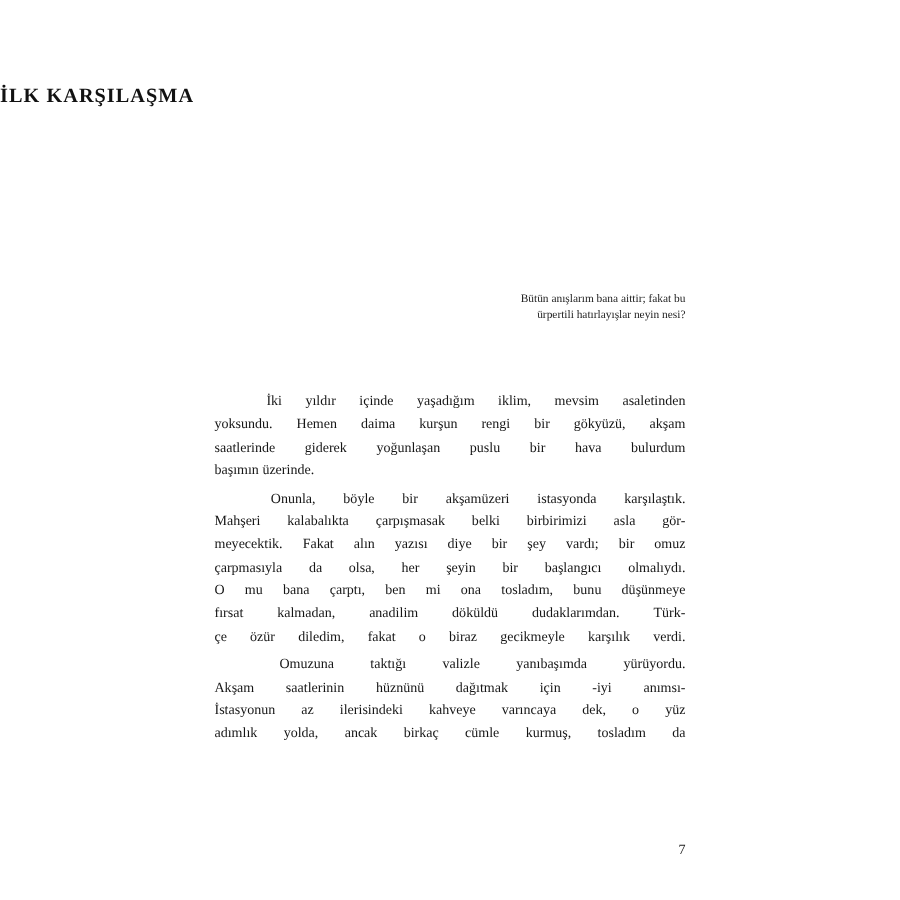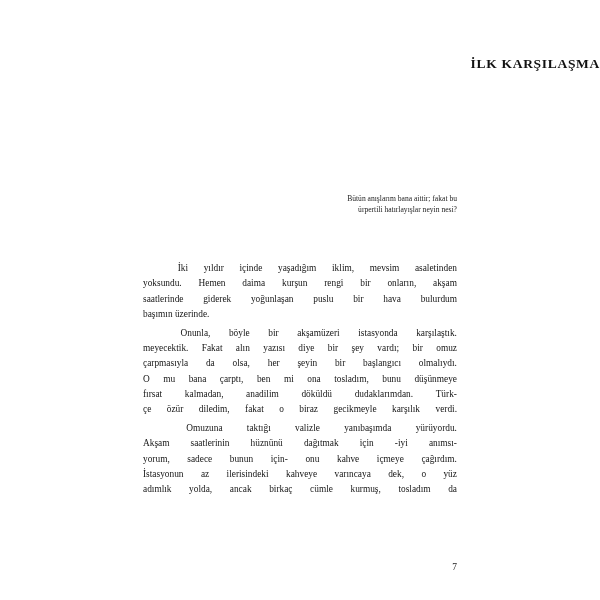--- a/index.html
+++ b/index.html
@@ -19,21 +19,21 @@
     color: #1a1a1a;
     -webkit-font-smoothing: antialiased;
   }
 
   
   .chapter-title {
     position: absolute;
     top: 47px;
     left: 0;
     width: 600px;
-    text-align: right;
+    text-align: left;
     font-size: 13.5px;
     font-weight: bold;
     letter-spacing: 0.7px;
     color: #121212;
     line-height: 1.2;
   }
 
   
   .epigraph {
     position: absolute;
@@ -120,21 +120,21 @@
           <span>mevsim</span>
           <span>asaletinden</span>
         </span>
         <span class="ln j">
           <span>yoksundu.</span>
           <span>Hemen</span>
           <span>daima</span>
           <span>kurşun</span>
           <span>rengi</span>
           <span>bir</span>
-          <span>onların,</span>
+          <span>gökyüzü,</span>
           <span>akşam</span>
         </span>
         <span class="ln j">
           <span>saatlerinde</span>
           <span>giderek</span>
           <span>yoğunlaşan</span>
           <span>puslu</span>
           <span>bir</span>
           <span>hava</span>
           <span>bulurdum</span>
@@ -143,20 +143,29 @@
       </p>
     <p class="para">
         <span class="ln j">
           <span class="indent"></span>
           <span>Onunla,</span>
           <span>böyle</span>
           <span>bir</span>
           <span>akşamüzeri</span>
           <span>istasyonda</span>
           <span>karşılaştık.</span>
+        </span>
+        <span class="ln j">
+          <span>Mahşeri</span>
+          <span>kalabalıkta</span>
+          <span>çarpışmasak</span>
+          <span>belki</span>
+          <span>birbirimizi</span>
+          <span>asla</span>
+          <span>gör-</span>
         </span>
         <span class="ln j">
           <span>meyecektik.</span>
           <span>Fakat</span>
           <span>alın</span>
           <span>yazısı</span>
           <span>diye</span>
           <span>bir</span>
           <span>şey</span>
           <span>vardı;</span>
@@ -217,30 +226,20 @@
         <span class="ln j">
           <span>Akşam</span>
           <span>saatlerinin</span>
           <span>hüznünü</span>
           <span>dağıtmak</span>
           <span>için</span>
           <span>-iyi</span>
           <span>anımsı-</span>
         </span>
         <span class="ln j">
-          <span>yorum,</span>
-          <span>sadece</span>
-          <span>bunun</span>
-          <span>için-</span>
-          <span>onu</span>
-          <span>kahve</span>
-          <span>içmeye</span>
-          <span>çağırdım.</span>
-        </span>
-        <span class="ln j">
           <span>İstasyonun</span>
           <span>az</span>
           <span>ilerisindeki</span>
           <span>kahveye</span>
           <span>varıncaya</span>
           <span>dek,</span>
           <span>o</span>
           <span>yüz</span>
         </span>
         <span class="ln j">

